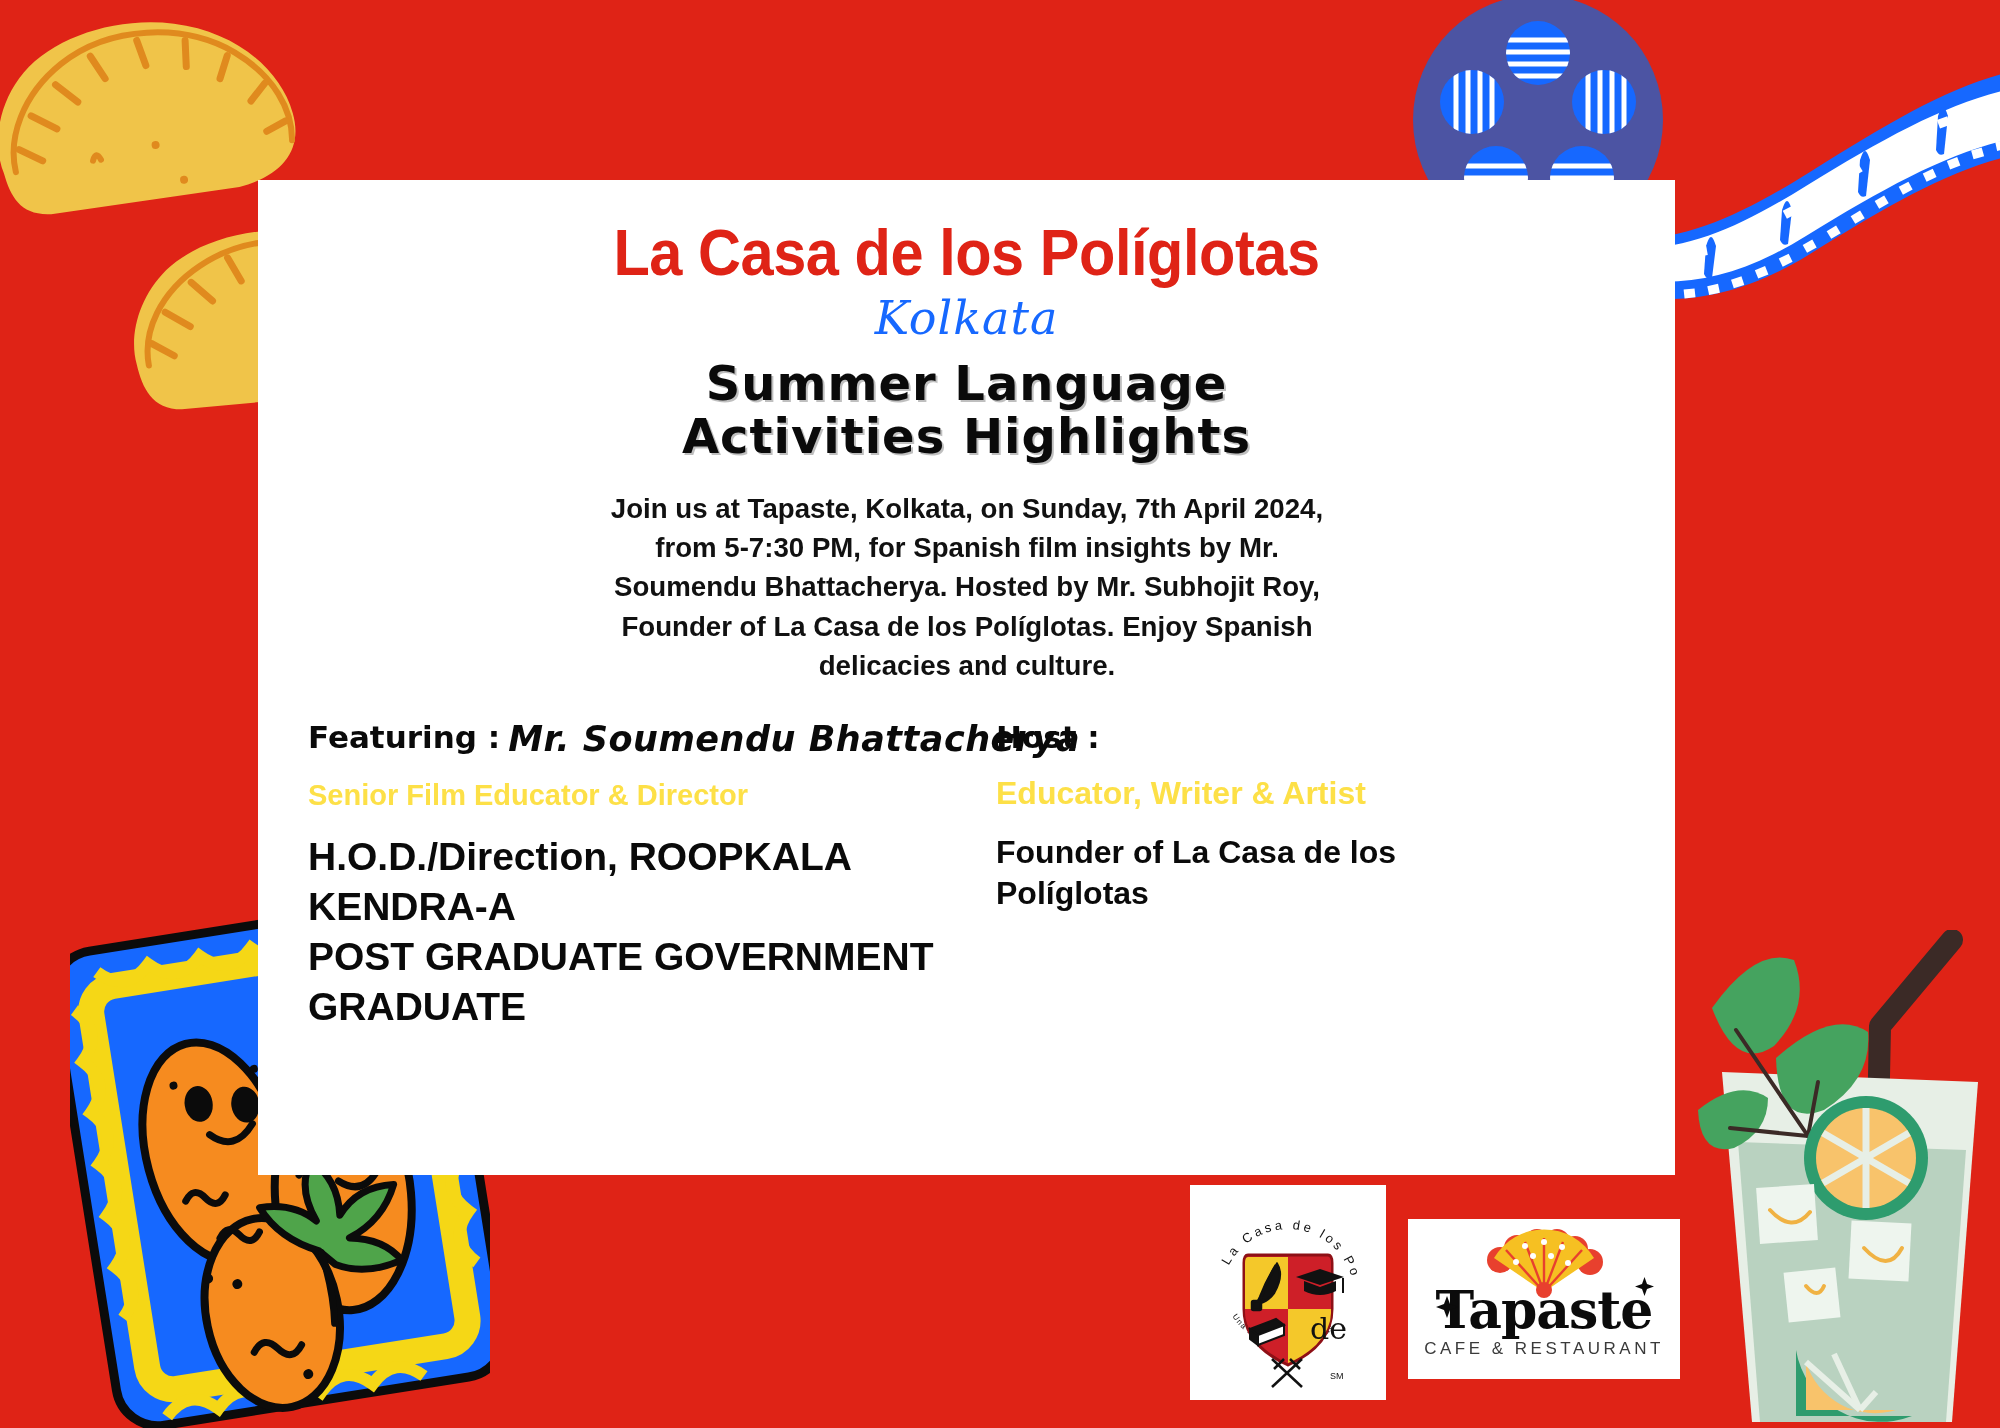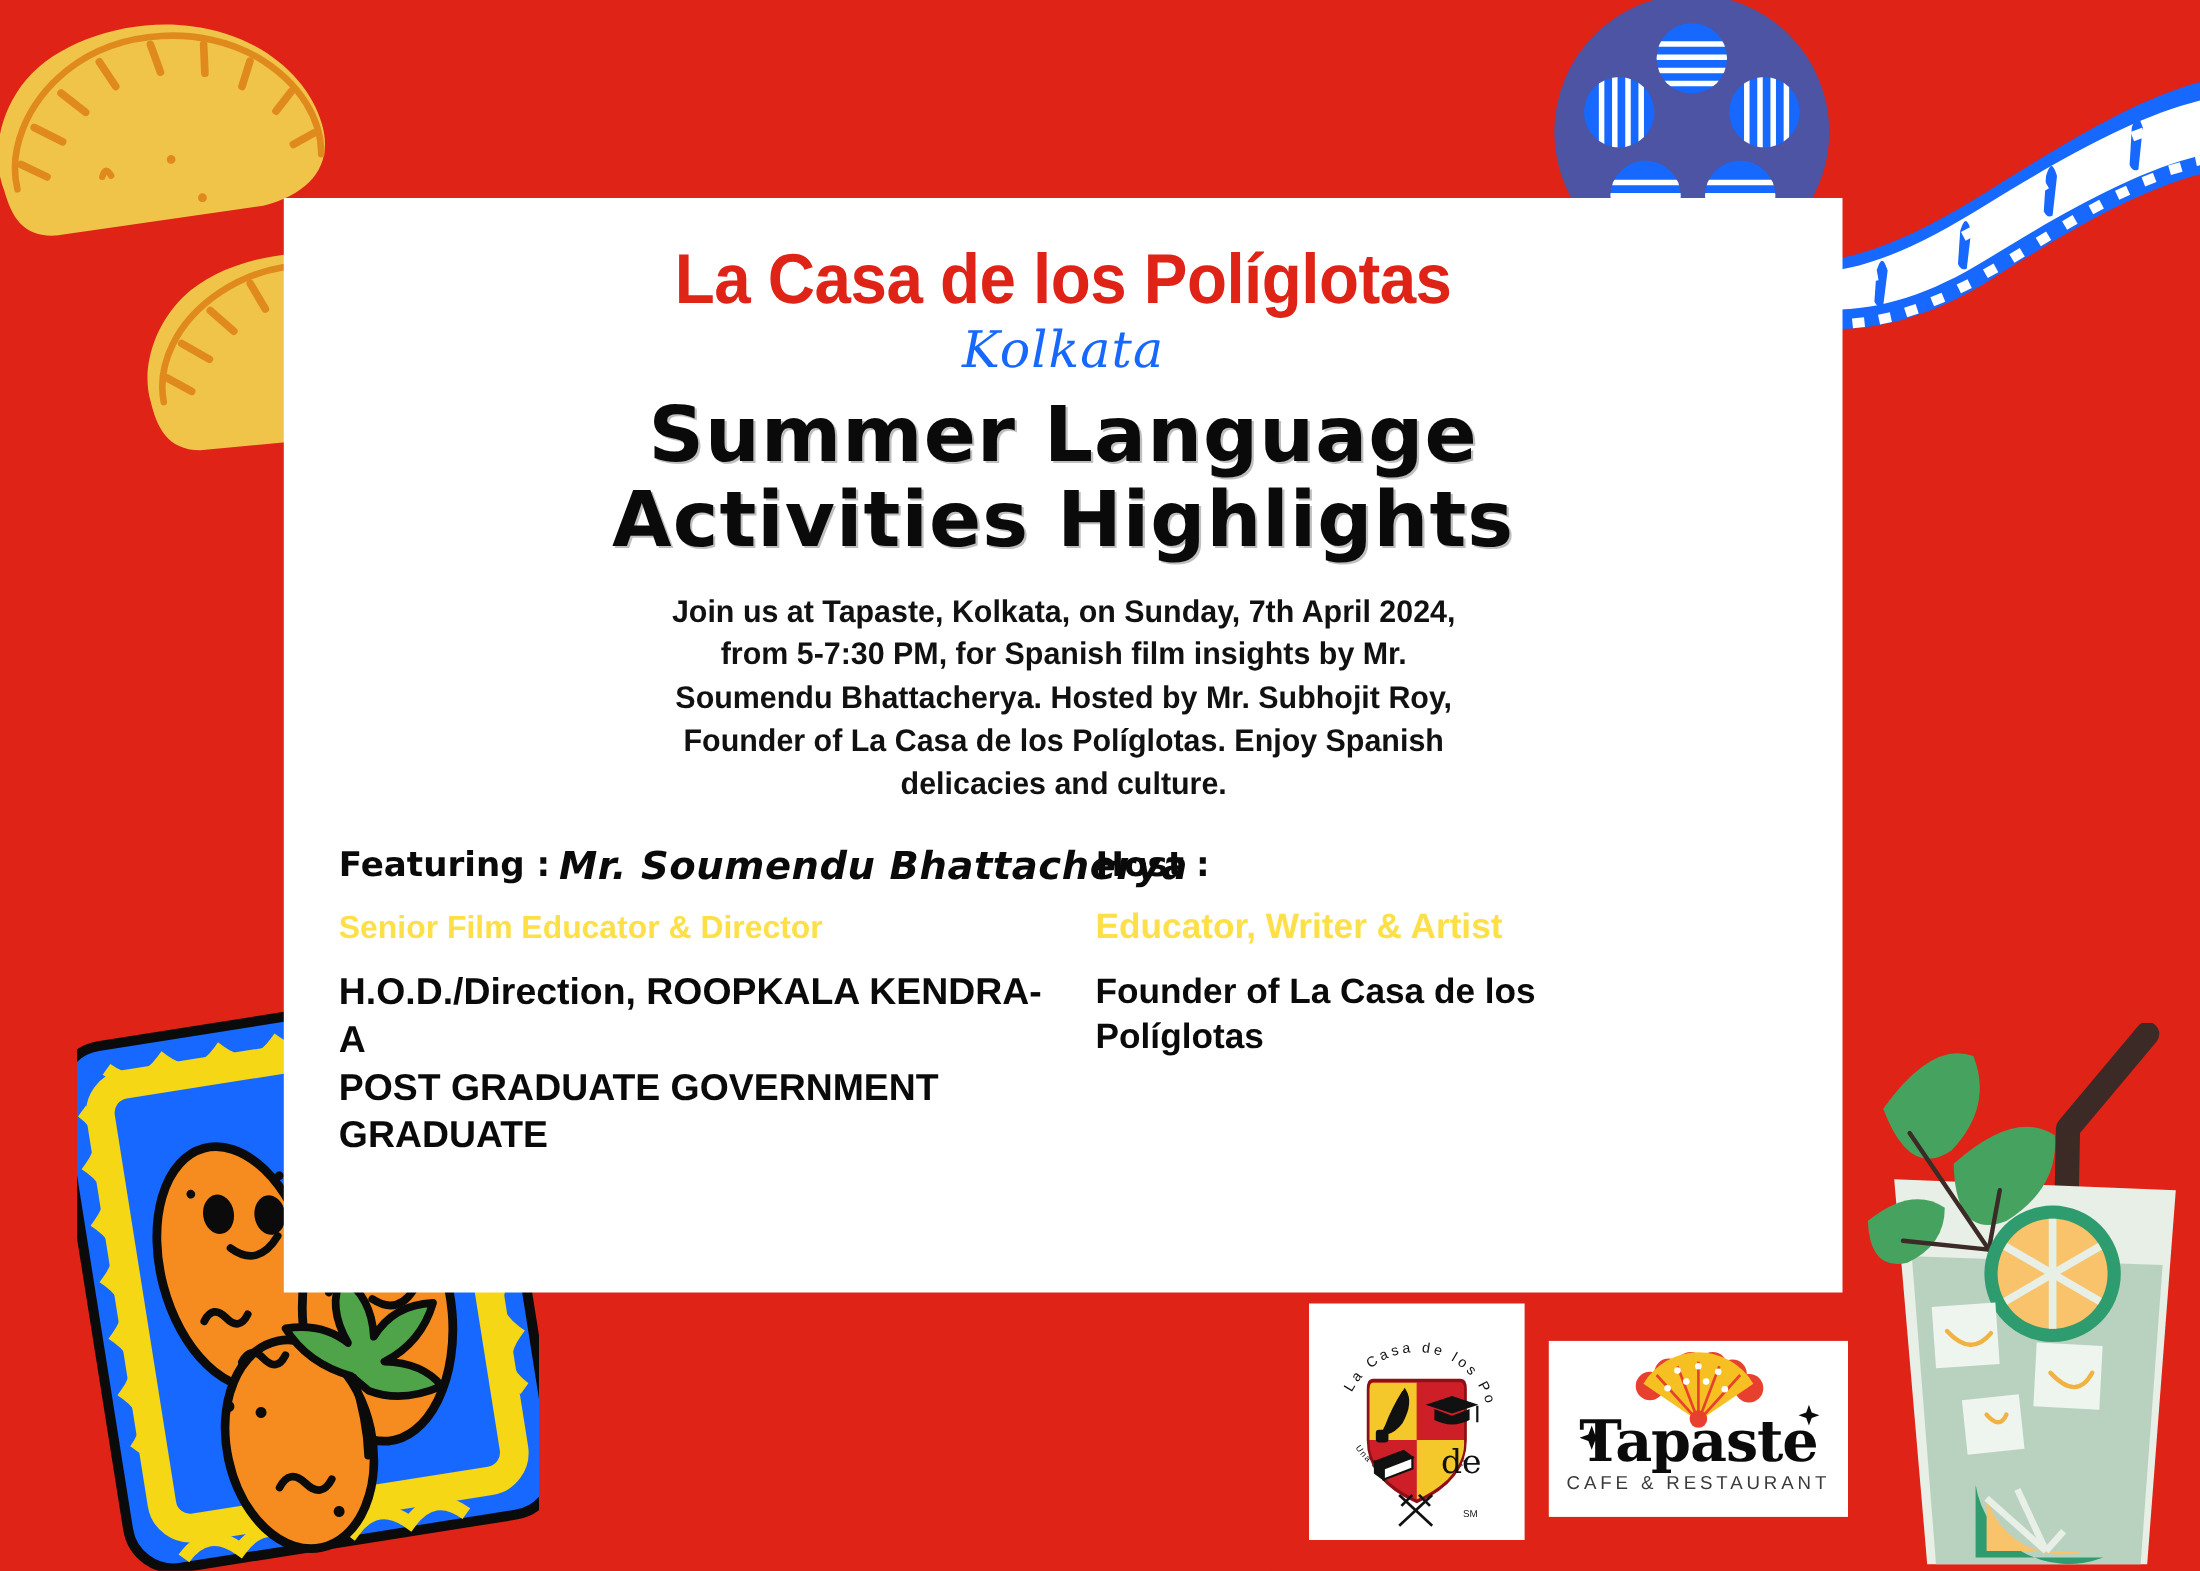--- a/index.html
+++ b/index.html
@@ -53,21 +53,21 @@
     font-size:46px;
     line-height:1.3;
     margin-top:2px;
     letter-spacing:1px;
   }
   .headline {
     text-align:center;
     color:#0A0A0A;
     font-family:"DejaVu Sans",sans-serif;
     font-weight:bold;
-    font-size:70px;
+    font-size:48px;
     line-height:1.1;
     margin-top:8px;
     letter-spacing:1px;
     text-shadow:2px 2px 0 rgba(0,0,0,0.25);
   }
   .headline .l2 { display:block; }
 
   .blurb {
     margin:26px auto 0 auto;
     width:770px;
@@ -118,21 +118,21 @@
     color:#fde047;
   }
   .col-right .sub1, .col-right .sub2 {
     font-family:"Liberation Sans","DejaVu Sans",sans-serif;
     font-size:32px;
   }
   .sub2 {
     margin-top:20px;
     font-family:"Liberation Sans Narrow","Liberation Sans",sans-serif;
     font-weight:bold;
-    font-size:34px;
+    font-size:39px;
     color:#0A0A0A;
     line-height:1.28;
   }
 
   
   #logo-row {
     position:absolute;
     left:1190px; top:1185px;
     width:520px; height:215px;
     z-index:7;

